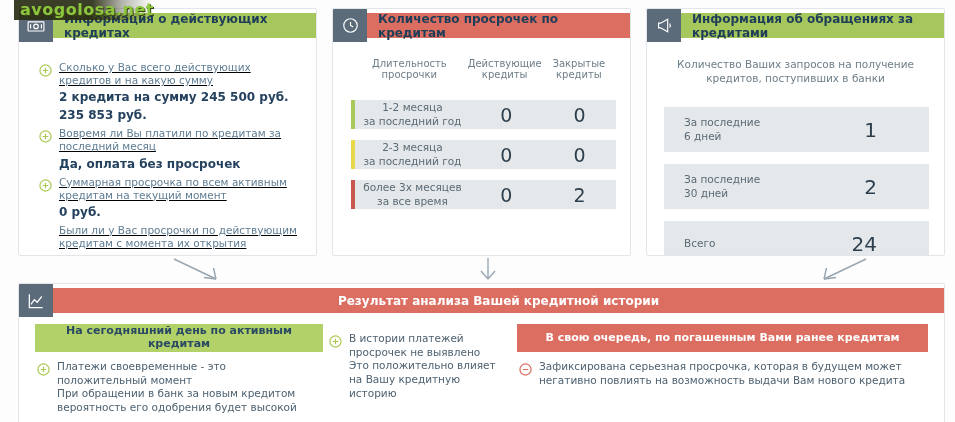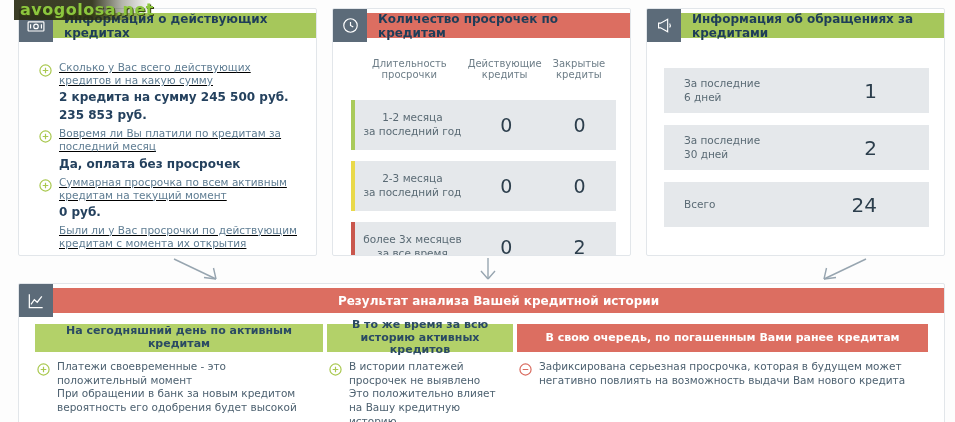--- a/index.html
+++ b/index.html
@@ -43,21 +43,21 @@
   .bullet { flex: 0 0 13px; width: 13px; height: 13px; margin-top: 1px; }
 
   
   .tbl { padding: 12px 14px 0 18px; }
   .tbl-head { display: flex; font-size: 10px; color: #6e7e88; margin-bottom: 20px; }
   .tbl .c1 { flex: 0 0 44%; text-align: center; }
   .tbl .c2 { flex: 0 0 28%; text-align: center; }
   .tbl .c3 { flex: 0 0 28%; text-align: center; }
   .tbl-row {
     display: flex; align-items: center; background: #e5e8eb;
-    height: 50px; margin-top: 11px; border-left: 4px solid #a9ca5a;
+    height: 29px; margin-top: 11px; border-left: 4px solid #a9ca5a;
   }
   .tbl-row.acc-yellow { border-left-color: #e9d94a; }
   .tbl-row.acc-red { border-left-color: #c9574d; }
   .tbl-row .lbl { font-size: 10.5px; color: #5a6a74; line-height: 1.3; text-align: center; }
   .tbl-row .num { font-size: 19px; color: #2c3e4c; }
 
   
   .subtitle { padding: 12px 20px 0 20px; text-align: center; font-size: 10.5px; line-height: 1.3; color: #6e7e88; }
   .inq-rows { padding: 10px 15px 0 17px; }
   .inq-row {
@@ -191,20 +191,21 @@
     <section class="card panel">
       <div class="p-header">
         <div class="icon-box">
           <svg width="19" height="19" viewBox="0 0 24 24" fill="none" stroke="#ffffff" stroke-width="1.4">
             <path d="M16 4 L7 9 H4.5 v6 H7 l9 5 z"></path>
             <path d="M18.5 9.5 a4.5 4.5 0 0 1 0 5"></path>
           </svg>
         </div>
         <div class="p-bar green">Информация об обращениях за кредитами</div>
       </div>
+      <div class="subtitle">Количество Ваших запросов на получение кредитов, поступивших в банки</div>
       <div class="inq-rows">
         <div class="inq-row">
           <span class="inq-label">
             <div>За последние</div>
             <div>6 дней</div>
           </span>
           <span class="inq-num">1</span>
         </div>
         <div class="inq-row">
           <span class="inq-label">
@@ -264,21 +265,20 @@
                 <path d="M7 4v6 M4 7h6"></path>
               </svg></span>
           <div class="res-lines">
             <div>Платежи своевременные - это положительный момент</div>
             <div>При обращении в банк за новым кредитом вероятность его одобрения будет высокой</div>
           </div>
         </div>
       </div>
 
       <div class="res-col2">
-        <div class="res-head green-sub">В то же время за всю историю активных кредитов</div>
         <div class="res-body">
           <span class="bullet"><svg width="13" height="13" viewBox="0 0 14 14" fill="none" stroke="#a9c84f" stroke-width="1.3">
                 <circle cx="7" cy="7" r="6"></circle>
                 <path d="M7 4v6 M4 7h6"></path>
               </svg></span>
           <div class="res-lines">
             <div>В истории платежей просрочек не выявлено</div>
             <div>Это положительно влияет на Вашу кредитную историю</div>
           </div>
         </div>

